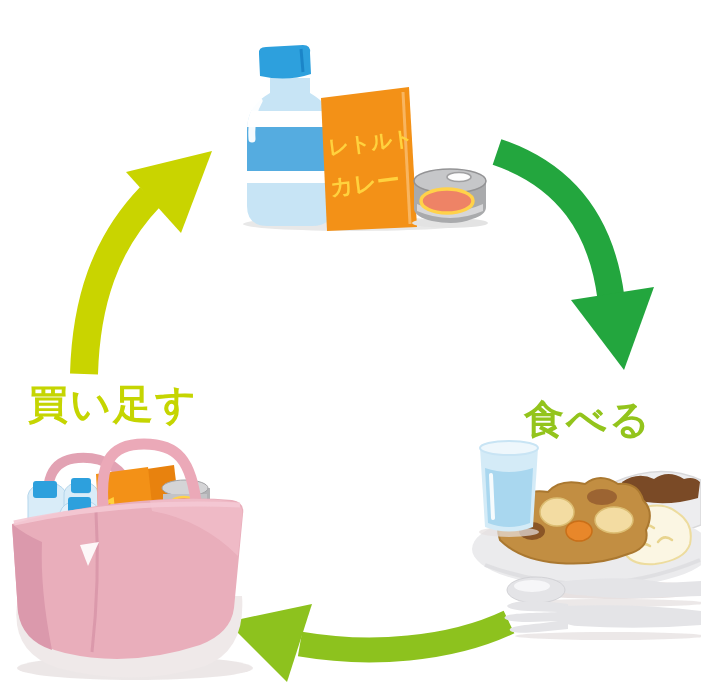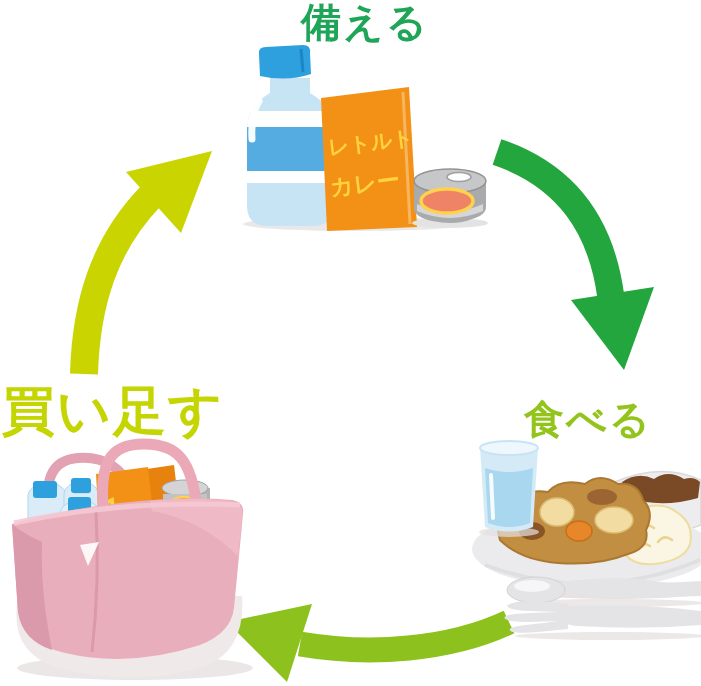--- a/index.html
+++ b/index.html
@@ -14,21 +14,21 @@
   .step-label{
     position:absolute;
     font-weight:700;
     text-align:center;
     letter-spacing:2px;
     line-height:1;
     white-space:nowrap;
   }
   .label-prepare{left:280px;top:2px;width:170px;font-size:40px;color:#1fa557;}
   .label-eat{left:503px;top:399px;width:170px;font-size:40px;color:#93c41c;}
-  .label-buy{left:0px;top:384px;width:226px;font-size:53px;color:#c5d501;}
+  .label-buy{left:0px;top:384px;width:226px;font-size:40px;color:#c5d501;}
   .pouch-text{
     font-family:"DejaVu Sans", sans-serif;
     font-weight:700;
     fill:#ffd23e;
   }
 </style>
 </head>
 <body>
 
 <div class="canvas">
@@ -177,17 +177,16 @@
       <path d="M 12 524 L 18 612 Q 22 640 52 650 Q 40 590 42 542 Q 24 534 12 524 Z" fill="#db99ac"></path>
       <path d="M 150 501 Q 200 496 234 502 Q 244 504 242 518 L 238 556 Q 202 520 152 511 Z" fill="#f2c0cd" opacity="0.65"></path>
       <path d="M 96 512 Q 100 580 92 652" stroke="#d793a7" stroke-width="3" fill="none" opacity="0.8"></path>
       <path d="M 14 523 Q 120 500 240 505" stroke="#f4c9d4" stroke-width="5" fill="none" opacity="0.9"></path>
       <polygon points="80,545 99,542 88,566" fill="#ffffff" opacity="0.9"></polygon>
     </g>
   </g>
 
 </svg>
 
-  <div class="step-label label-prepare">備える</div>
   <div class="step-label label-eat">食べる</div>
   <div class="step-label label-buy">買い足す</div>
 
 </div>
 
 </body></html>

